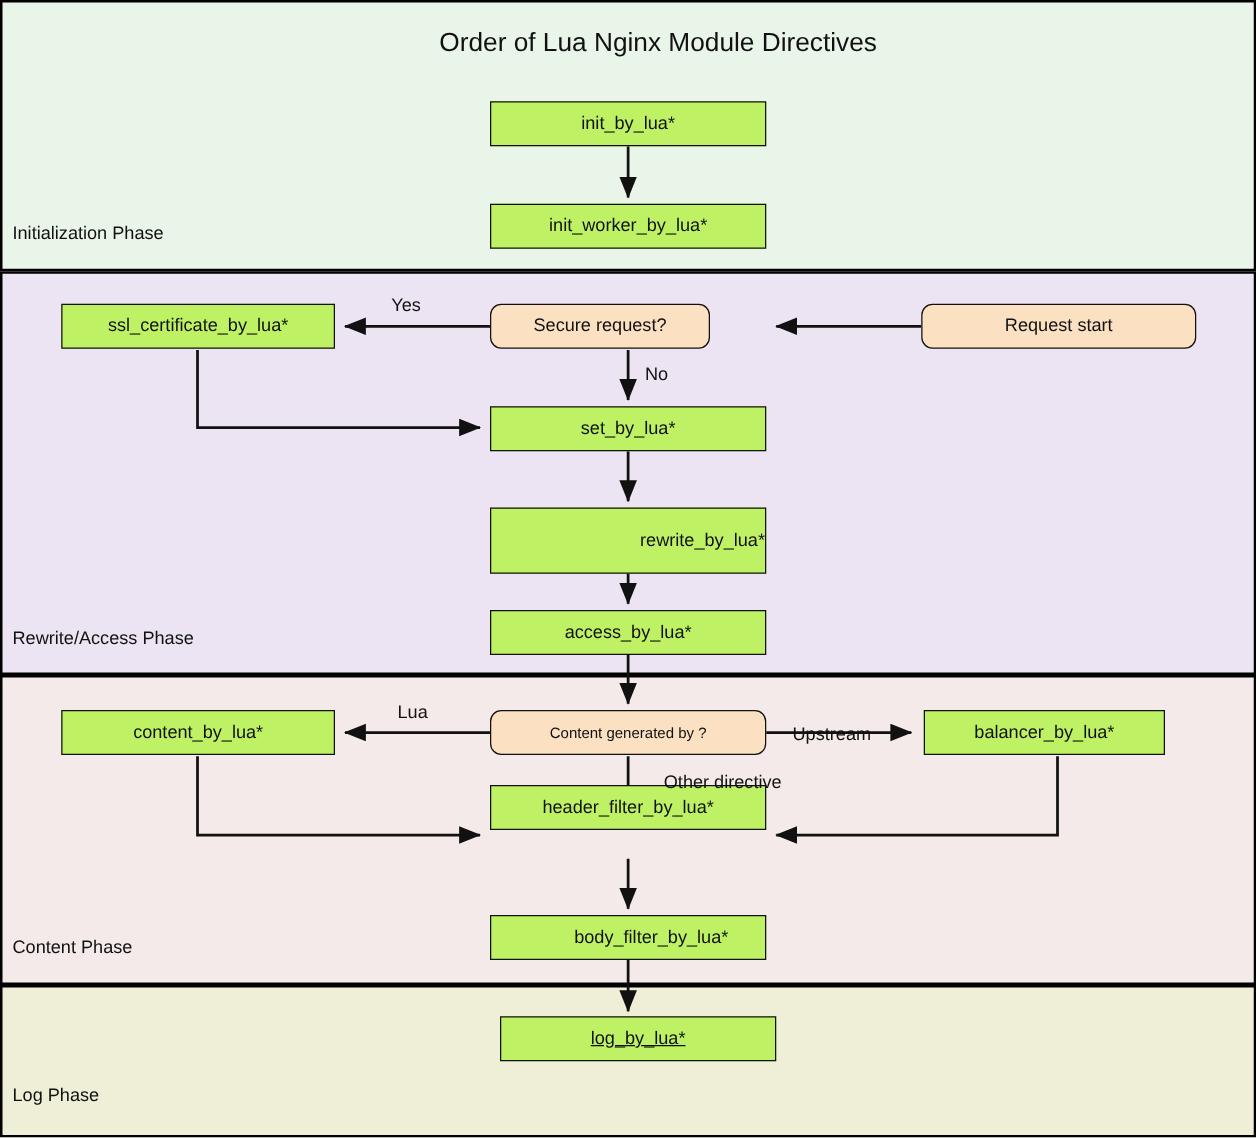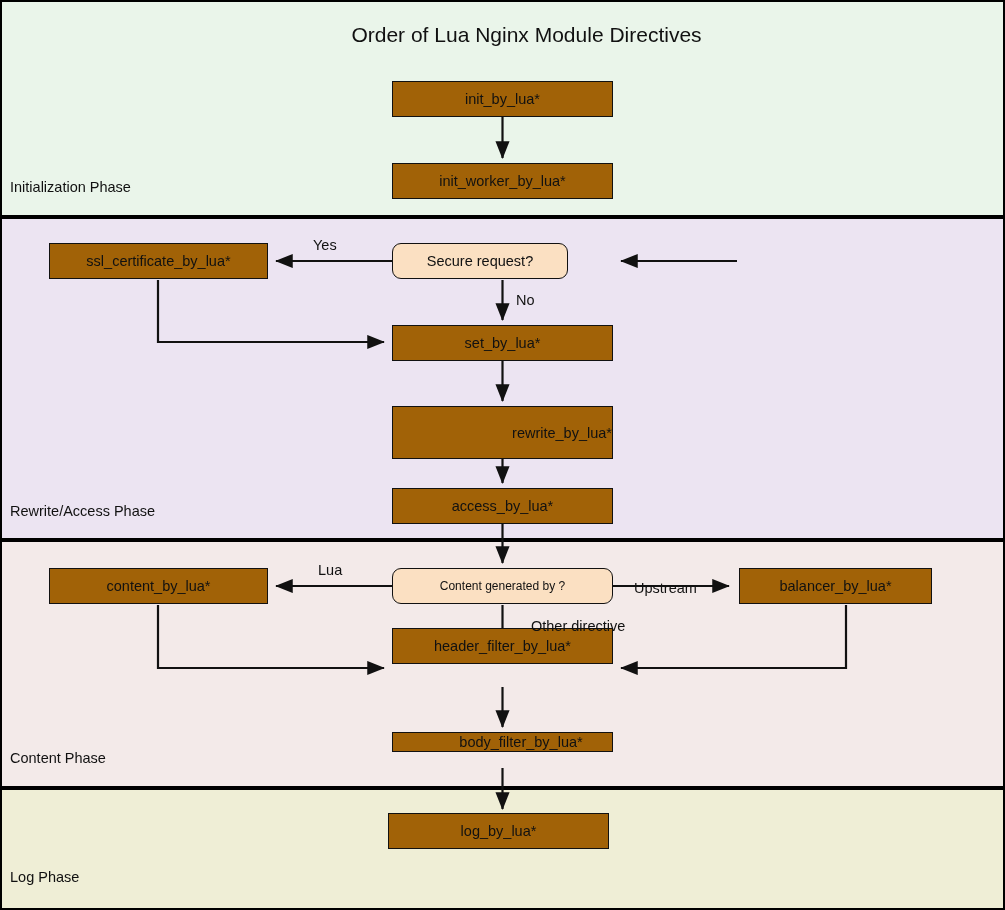--- a/index.html
+++ b/index.html
@@ -12,21 +12,21 @@
   #stage{position:relative;width:1005px;height:910px;overflow:hidden;}
 
   .band{position:absolute;left:0;width:1005px;box-sizing:border-box;
         border-top:2px solid #000;border-bottom:2px solid #000;
         border-left:2px solid #000;border-right:2px solid #000;}
   .band-label{position:absolute;font-size:14.5px;color:#111;white-space:nowrap;}
 
   .node{position:absolute;box-sizing:border-box;border:1.6px solid #111;
         display:flex;align-items:center;justify-content:center;
         font-size:14.5px;color:#111;white-space:nowrap;z-index:5;}
-  .node.proc{background:#a16207;border-radius:0;}
+  .node.proc{background:#bef264;border-radius:0;}
   .node.dec{background:#fbe0c2;border-radius:9px;}
   .node.small{font-size:12px;}
 
   svg#wires{position:absolute;left:0;top:0;width:1005px;height:910px;z-index:3;
             pointer-events:none;}
   .edge{stroke:#111;stroke-width:2.2;fill:none;}
 
   .elabel{position:absolute;font-size:14.5px;color:#111;white-space:nowrap;z-index:6;}
 
   #title{position:absolute;width:1005px;text-align:center;font-size:21px;color:#111;}
@@ -93,20 +93,23 @@
   <div class="elabel" style="left:531px;top:618px;">Other directive</div>
 
   <div class="node proc" style="left:392px;top:81px;width:221px;height:36px;">
     <span>init_by_lua*</span>
   </div>
 
   <div class="node proc" style="left:392px;top:163px;width:221px;height:36px;">
     <span>init_worker_by_lua*</span>
   </div>
 
+  <div class="node dec" style="left:737px;top:243px;width:220px;height:36px;">
+    <span>Request start</span>
+  </div>
 
   <div class="node dec" style="left:392px;top:243px;width:176px;height:36px;">
     <span>Secure request?</span>
   </div>
 
   <div class="node proc" style="left:49px;top:243px;width:219px;height:36px;">
     <span>ssl_certificate_by_lua*</span>
   </div>
 
   <div class="node proc" style="left:392px;top:325px;width:221px;height:36px;">
@@ -130,21 +133,21 @@
   </div>
 
   <div class="node proc" style="left:739px;top:568px;width:193px;height:36px;">
     <span>balancer_by_lua*</span>
   </div>
 
   <div class="node proc" style="left:392px;top:628px;width:221px;height:36px;">
     <span>header_filter_by_lua*</span>
   </div>
 
-  <div class="node proc" style="left:392px;top:732px;width:221px;height:20px;padding-left:37px;">
+  <div class="node proc" style="left:392px;top:732px;width:221px;height:36px;padding-left:37px;">
     <span>body_filter_by_lua*</span>
   </div>
 
-  <div class="node proc" style="left:388px;top:813px;width:221px;height:36px;">
+  <div class="node proc" style="left:400px;top:813px;width:221px;height:36px;text-decoration:underline;">
     <span>log_by_lua*</span>
   </div>
 
 </div>
 
 </body></html>

